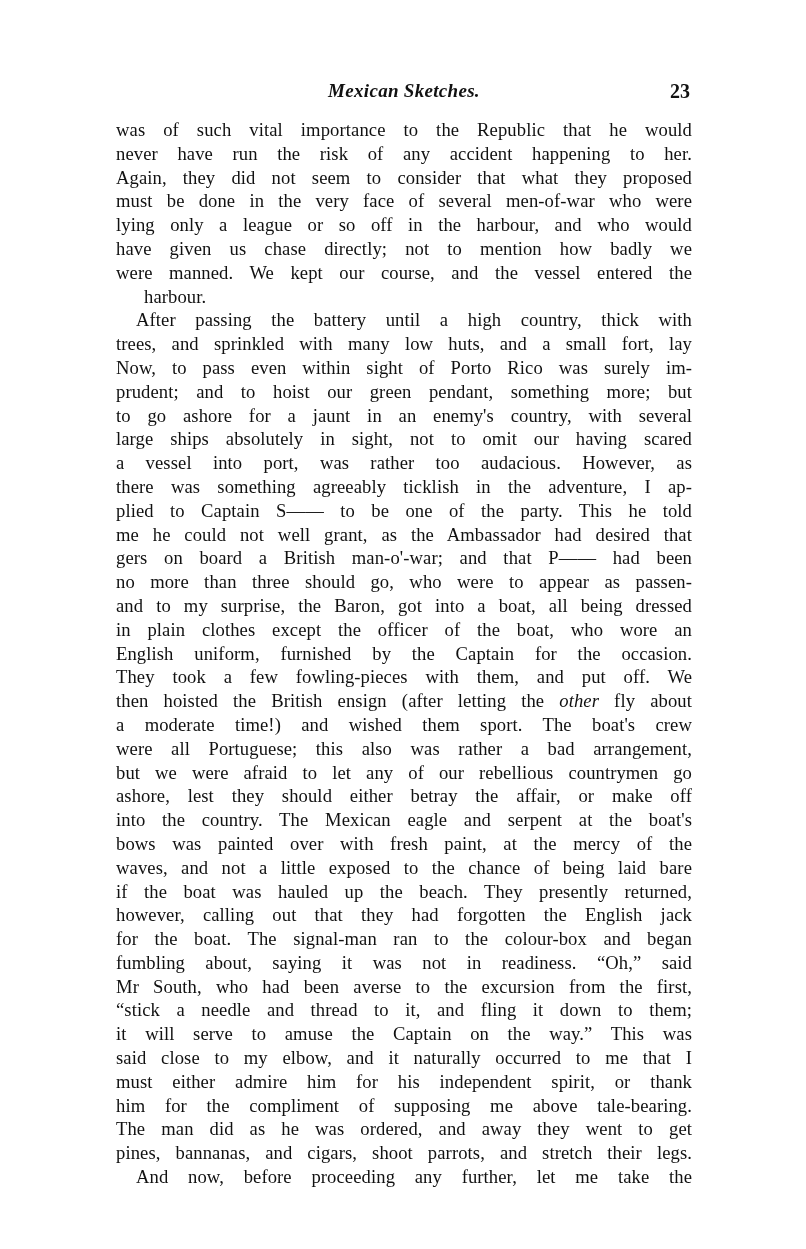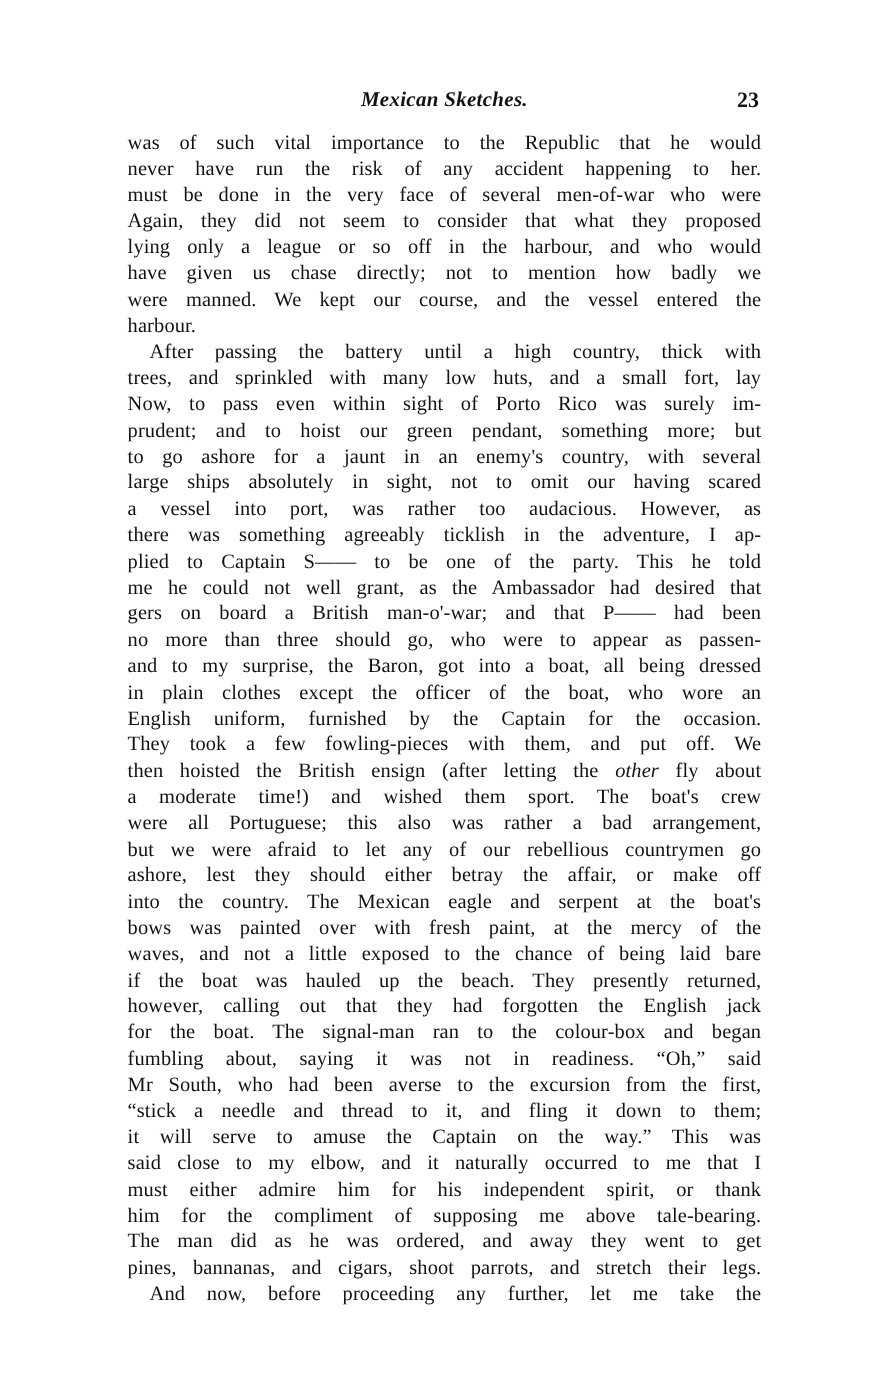--- a/index.html
+++ b/index.html
@@ -59,42 +59,43 @@
       height: 23.8px;
       line-height: 23.8px;
       font-size: 18.6px;
       white-space: nowrap;
       text-align: justify;
       text-align-last: justify;
       letter-spacing: 0.1px;
     }
     .line.last {
       text-align-last: left;
+      margin-left: 28px;
     }
     .line.indent {
       padding-left: 20px;
     }
     .line em {
       font-style: italic;
     }
   </style>
 </head>
 <body>
 
 <div class="page">
   <div class="running-head">
     <span class="running-title">Mexican Sketches.</span>
     <span class="page-number">23</span>
   </div>
 
   <div class="body-text" id="body-text">
       <div class="line" style="display: block;"><span style="white-space: pre;">was of such vital importance to the Republic that he would</span></div>
       <div class="line" style="display: block;"><span style="white-space: pre;">never have run the risk of any accident happening to her.</span></div>
+      <div class="line" style="display: block;"><span style="white-space: pre;">Again, they did not seem to consider that what they proposed</span></div>
       <div class="line" style="display: block;"><span style="white-space: pre;">must be done in the very face of several men-of-war who were</span></div>
-      <div class="line" style="display: block;"><span style="white-space: pre;">Again, they did not seem to consider that what they proposed</span></div>
       <div class="line" style="display: block;"><span style="white-space: pre;">lying only a league or so off in the harbour, and who would</span></div>
       <div class="line" style="display: block;"><span style="white-space: pre;">have given us chase directly; not to mention how badly we</span></div>
       <div class="line" style="display: block;"><span style="white-space: pre;">were manned. We kept our course, and the vessel entered the</span></div>
       <div class="line last">harbour.</div>
       <div class="line indent" style="display: block;"><span style="white-space: pre;">After passing the battery until a high country, thick with</span></div>
       <div class="line" style="display: block;"><span style="white-space: pre;">trees, and sprinkled with many low huts, and a small fort, lay</span></div>
       <div class="line" style="display: block;"><span style="white-space: pre;">Now, to pass even within sight of Porto Rico was surely im-</span></div>
       <div class="line" style="display: block;"><span style="white-space: pre;">prudent; and to hoist our green pendant, something more; but</span></div>
       <div class="line" style="display: block;"><span style="white-space: pre;">to go ashore for a jaunt in an enemy's country, with several</span></div>
       <div class="line" style="display: block;"><span style="white-space: pre;">large ships absolutely in sight, not to omit our having scared</span></div>

